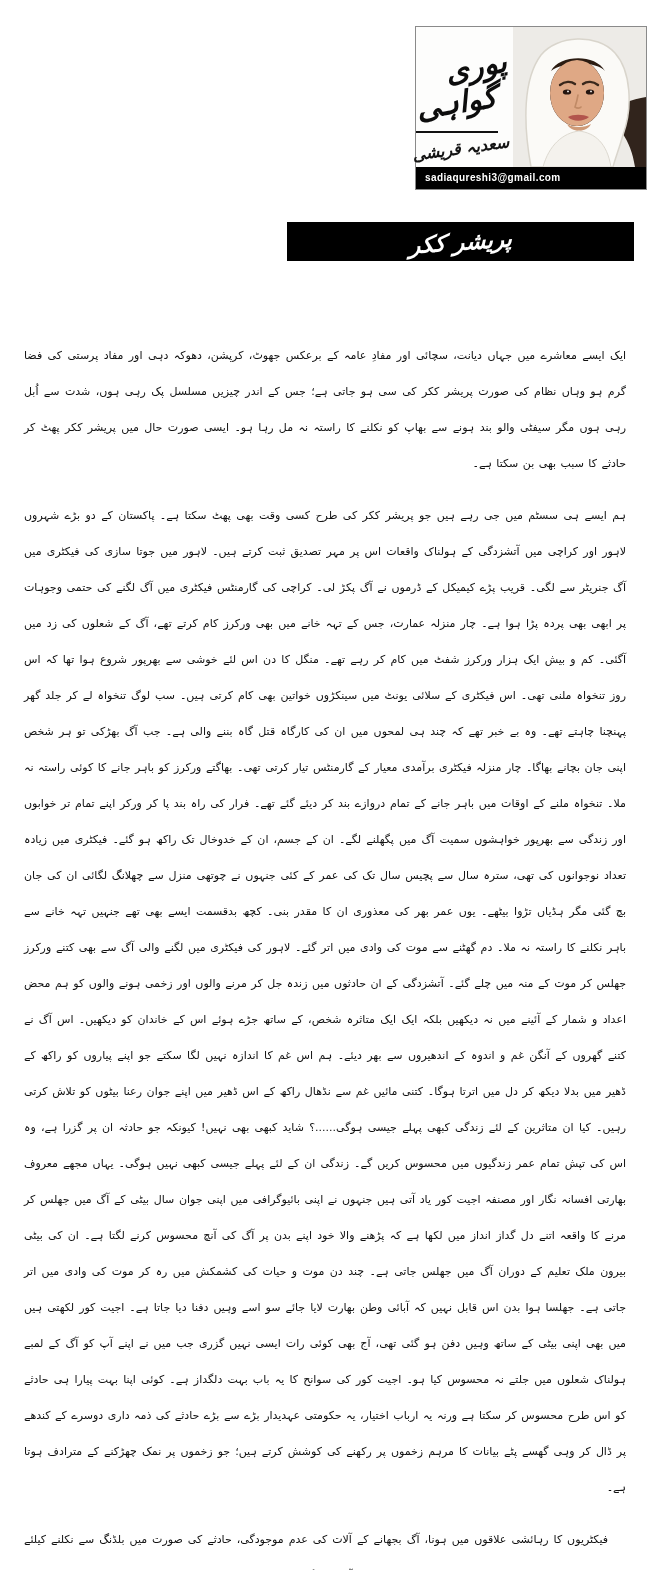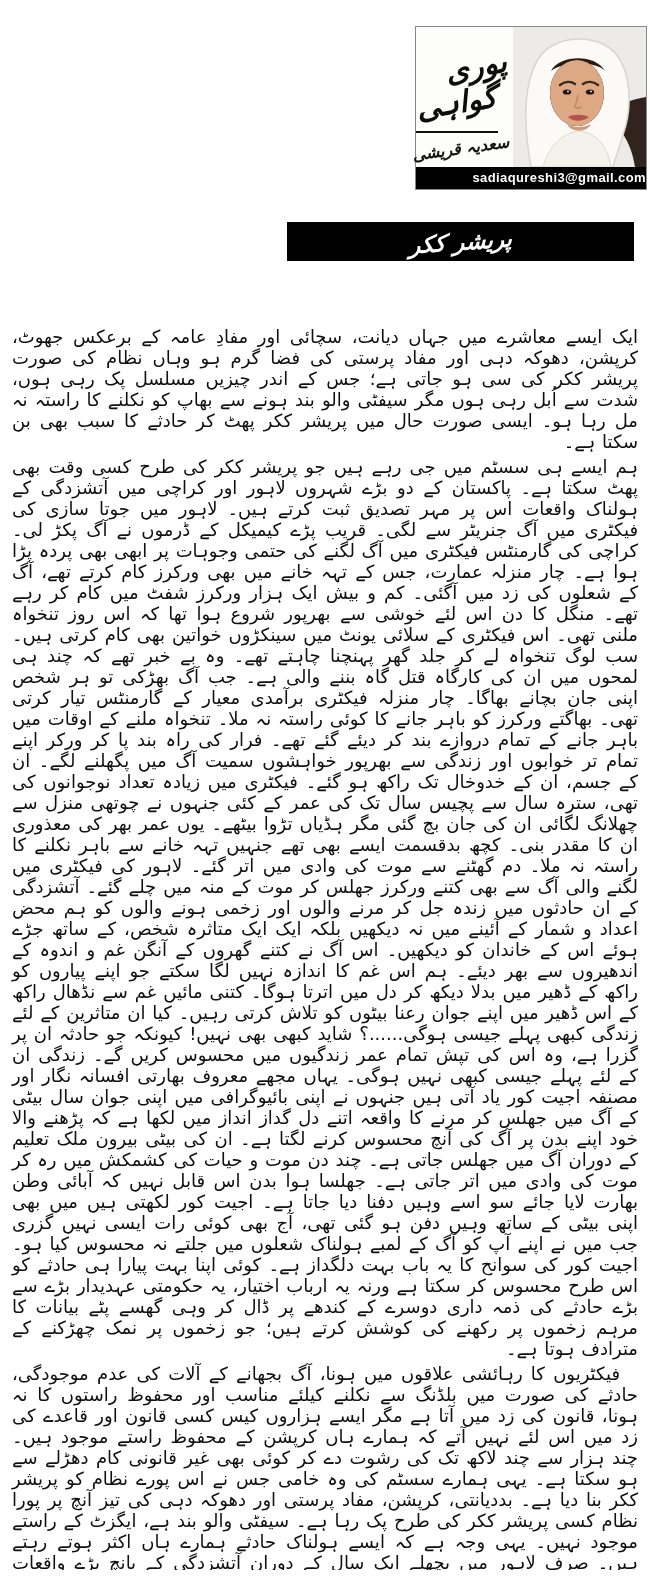--- a/index.html
+++ b/index.html
@@ -49,25 +49,24 @@
   }
   .photo-box{
     position:absolute;right:0;top:0;width:133px;height:140px;
     overflow:hidden;background:#eceae6;
   }
   .email-bar{
     position:absolute;left:0;right:0;bottom:0;height:22px;
     background:#000;
     color:#fff;
     font-family:"Liberation Sans",sans-serif;
-    font-weight:bold;font-size:13px;
+    font-weight:bold;font-size:10px;
     line-height:22px;
     padding-left:9px;
     letter-spacing:.4px;
-    text-align:right;
   }
 
   
   .title-bar{
     position:absolute;left:287px;top:222px;width:347px;height:39px;
     background:#000;
     display:flex;align-items:center;justify-content:center;
   }
   .title-text{
     color:#fff;
@@ -79,23 +78,23 @@
 
   
   .article-body{
     position:absolute;left:8px;right:8px;top:322px;height:1248px;
     direction:rtl;
     text-align:justify;
     overflow:hidden;
     color:#101010;
   }
   .article-body p{
-    margin:4px;
-    font-size:18px;
-    line-height:21px;
+    margin:16px;
+    font-size:11px;
+    line-height:36px;
     word-spacing:1px;
   }
   .article-body p.indent{text-indent:18px;}
 </style>
 </head>
 <body>
 
 <div class="page">
 
   <div class="masthead">

